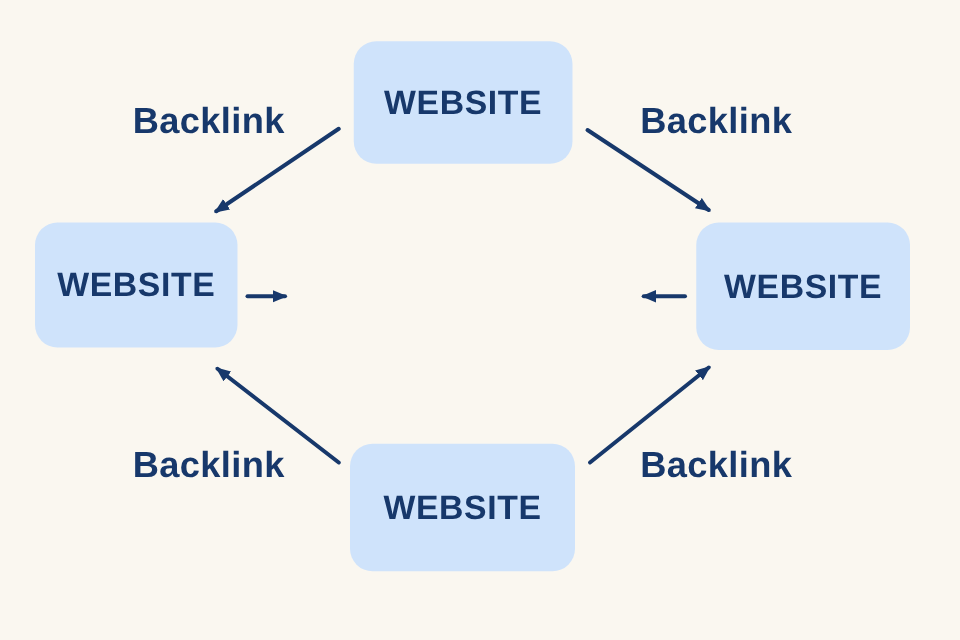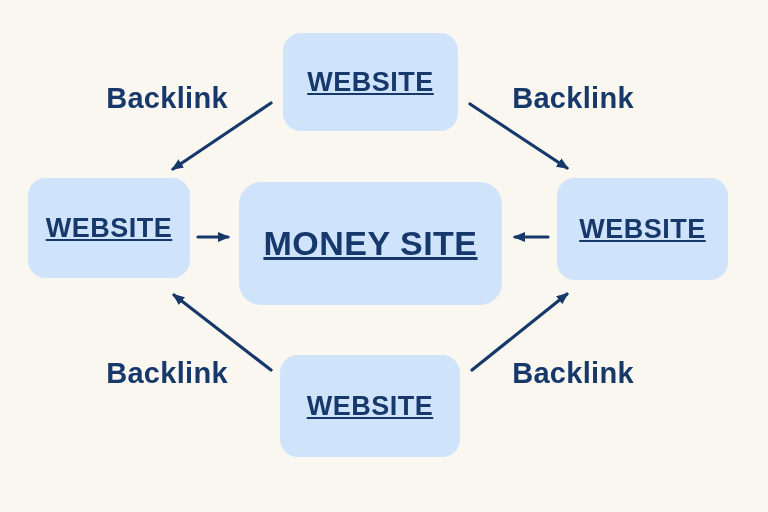--- a/index.html
+++ b/index.html
@@ -33,21 +33,20 @@
   }
   .node{
     position:absolute;
     background:var(--node-fill,#cfe3fb);
     border-radius:18px;
     display:flex;align-items:center;justify-content:center;
     color:var(--ink,#17386b);
     font-weight:700;
     letter-spacing:.5px;
     text-align:center;
-    text-decoration:underline;
   }
   .node span{white-space:nowrap;}
   .node-top   {left:283px;top:33px; width:175px;height:98px; font-size:27px;}
   .node-left  {left:28px; top:178px;width:162px;height:100px;font-size:27px;}
   .node-right {left:557px;top:178px;width:171px;height:102px;font-size:27px;}
   .node-bottom{left:280px;top:355px;width:180px;height:102px;font-size:27px;}
   .node-money {left:239px;top:182px;width:263px;height:123px;font-size:34px;border-radius:22px;}
   .edge-label{
     position:absolute;
     transform:translate(-50%,-50%);
@@ -82,23 +81,20 @@
   </svg>
 
   <div class="node node-top">
     <span>WEBSITE</span>
   </div>
 
   <div class="node node-left">
     <span>WEBSITE</span>
   </div>
 
-  <div class="node node-money">
-    <span>MONEY SITE</span>
-  </div>
 
   <div class="node node-right">
     <span>WEBSITE</span>
   </div>
 
   <div class="node node-bottom">
     <span>WEBSITE</span>
   </div>
 
   <div class="edge-label el-tl">Backlink</div>

